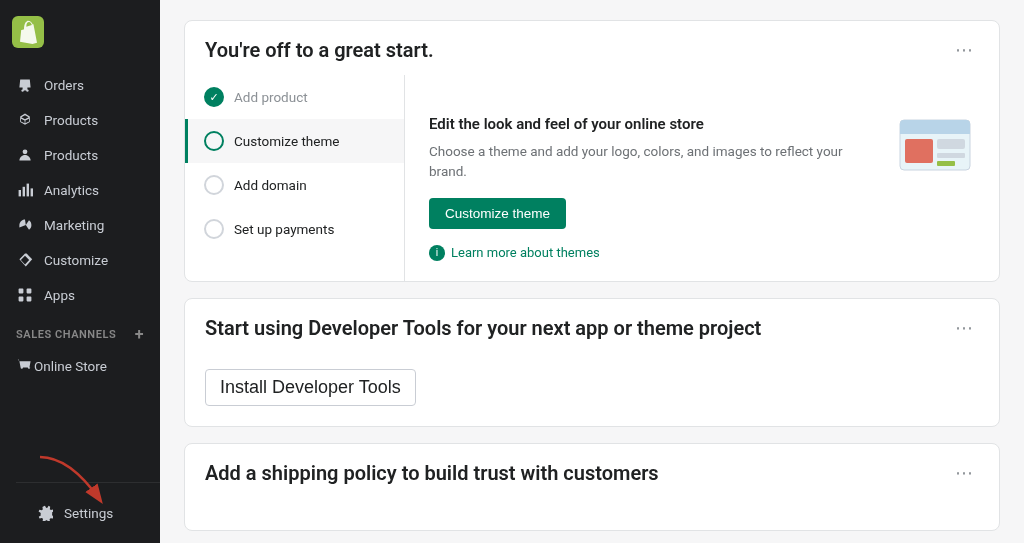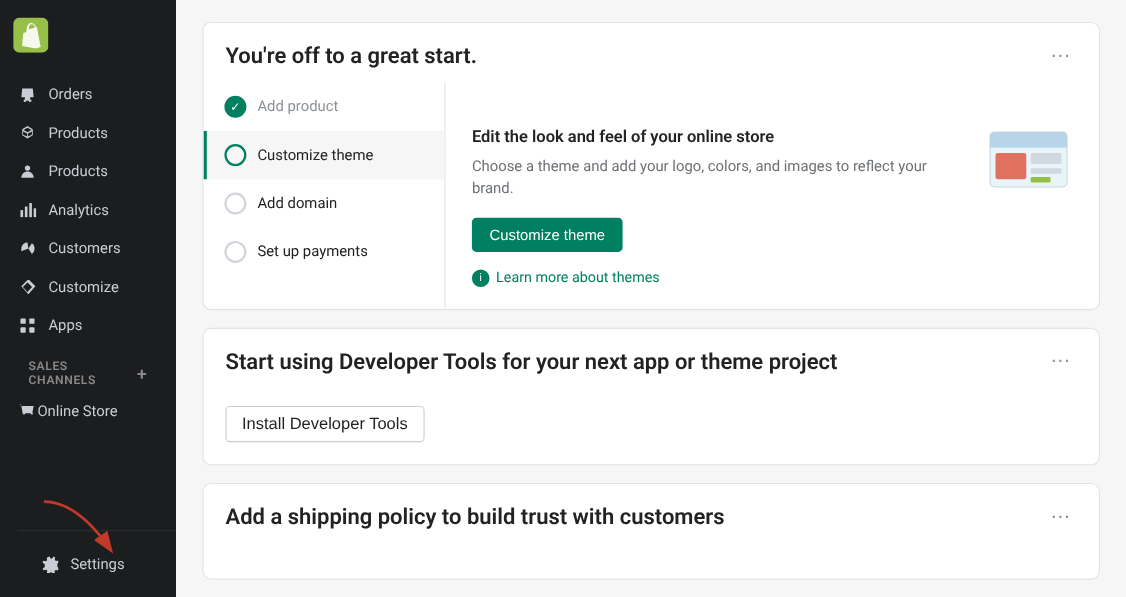--- a/index.html
+++ b/index.html
@@ -10,21 +10,21 @@
 
     .sidebar-logo { padding: 8px 12px 16px; }
     .sidebar-logo svg { width: 32px; height: 32px; }
 
     .sidebar-nav { flex: 1; overflow-y: auto; }
 
     .nav-item { display: flex; align-items: center; gap: 10px; padding: 8px 12px; cursor: pointer; color: #c9cdd4; font-size: 13.5px; border-radius: 4px; margin: 1px 4px; position: relative; text-decoration: none; }
     .nav-item.active { background: rgba(255,255,255,0.12); color: #fff; }
     .nav-item .icon { width: 18px; height: 18px; display: flex; align-items: center; justify-content: center; flex-shrink: 0; }
 
-    .section-label { padding: 12px 26px 4px; font-size: 11px; font-weight: 600; color: #888; letter-spacing: 0.05em; display: flex; align-items: center; justify-content: space-between; }
+    .section-label { padding: 12px 16px 4px; font-size: 11px; font-weight: 600; color: #888; letter-spacing: 0.05em; display: flex; align-items: center; justify-content: space-between; }
     .section-label .add-btn { cursor: pointer; color: #888; font-size: 16px; }
 
     .nav-item-with-eye { display: flex; align-items: center; justify-content: space-between; }
     .nav-item-with-eye .eye-icon { opacity: 0; font-size: 12px; }
 
     .sidebar-bottom { padding: 12px 4px 12px; border-top: 1px solid rgba(255,255,255,0.08); margin-left: 16px; }
 
     
     .main-content { flex: 1; padding: 20px 24px; overflow-y: auto; background: #f6f6f7; }
 
@@ -47,21 +47,21 @@
     .setup-right { flex: 1; padding: 20px 24px; }
     .setup-right-title { font-size: 15px; font-weight: 600; color: #202223; margin-bottom: 8px; }
     .setup-right-desc { font-size: 13.5px; color: #6d7175; line-height: 1.5; margin-bottom: 16px; }
     .customize-btn { background: #008060; color: #fff; border: none; padding: 8px 16px; border-radius: 4px; font-size: 13.5px; font-weight: 500; cursor: pointer; }
     .learn-link { display: flex; align-items: center; gap: 6px; margin-top: 16px; color: #008060; font-size: 13px; text-decoration: none; cursor: pointer; }
     .setup-top-row { display: flex; justify-content: space-between; align-items: flex-start; margin-top: 20px; }
 
     
     .dev-card-body { padding: 16px 20px 20px; }
     .dev-card-desc { font-size: 13.5px; color: #6d7175; line-height: 1.5; margin-bottom: 16px; }
-    .install-btn { background: #fff; color: #202223; border: 1px solid #c9cdd4; padding: 7px 14px; border-radius: 4px; font-size: 15px; cursor: pointer; }
+    .install-btn { background: #fff; color: #202223; border: 1px solid #c9cdd4; padding: 7px 14px; border-radius: 4px; font-size: 18px; cursor: pointer; }
 
     
     .ship-card-body { padding: 16px 20px; }
 
     .sidebar-wrapper { position: relative; }
 
     .info-icon { display: inline-flex; width: 16px; height: 16px; border-radius: 50%; background: #008060; color: #fff; font-size: 10px; align-items: center; justify-content: center; flex-shrink: 0; }
   </style>
 </head>
 <body>
@@ -122,21 +122,21 @@
         <span>Analytics</span>
       </div>
 
       <div class="nav-item">
         <div class="icon">
           <svg width="16" height="16" viewBox="0 0 20 20" fill="currentColor">
               <path d="M3 10c0-3.9 3.1-7 7-7l1 7-8 3z"></path>
               <path d="M15 4l-4 6 4 6c2-1.5 3-3.5 3-6s-1-4.5-3-6z"></path>
             </svg>
         </div>
-        <span>Customers</span>
+        <span>Marketing</span>
       </div>
 
       <div class="nav-item">
         <div class="icon">
           <svg width="16" height="16" viewBox="0 0 20 20" fill="currentColor">
               <path d="M10 2L3 9l8 9 8-9-7-7zm0 2.8L15.2 10 10 15.5 4.8 10 10 4.8z"></path>
             </svg>
         </div>
         <span>Customize</span>
       </div>

